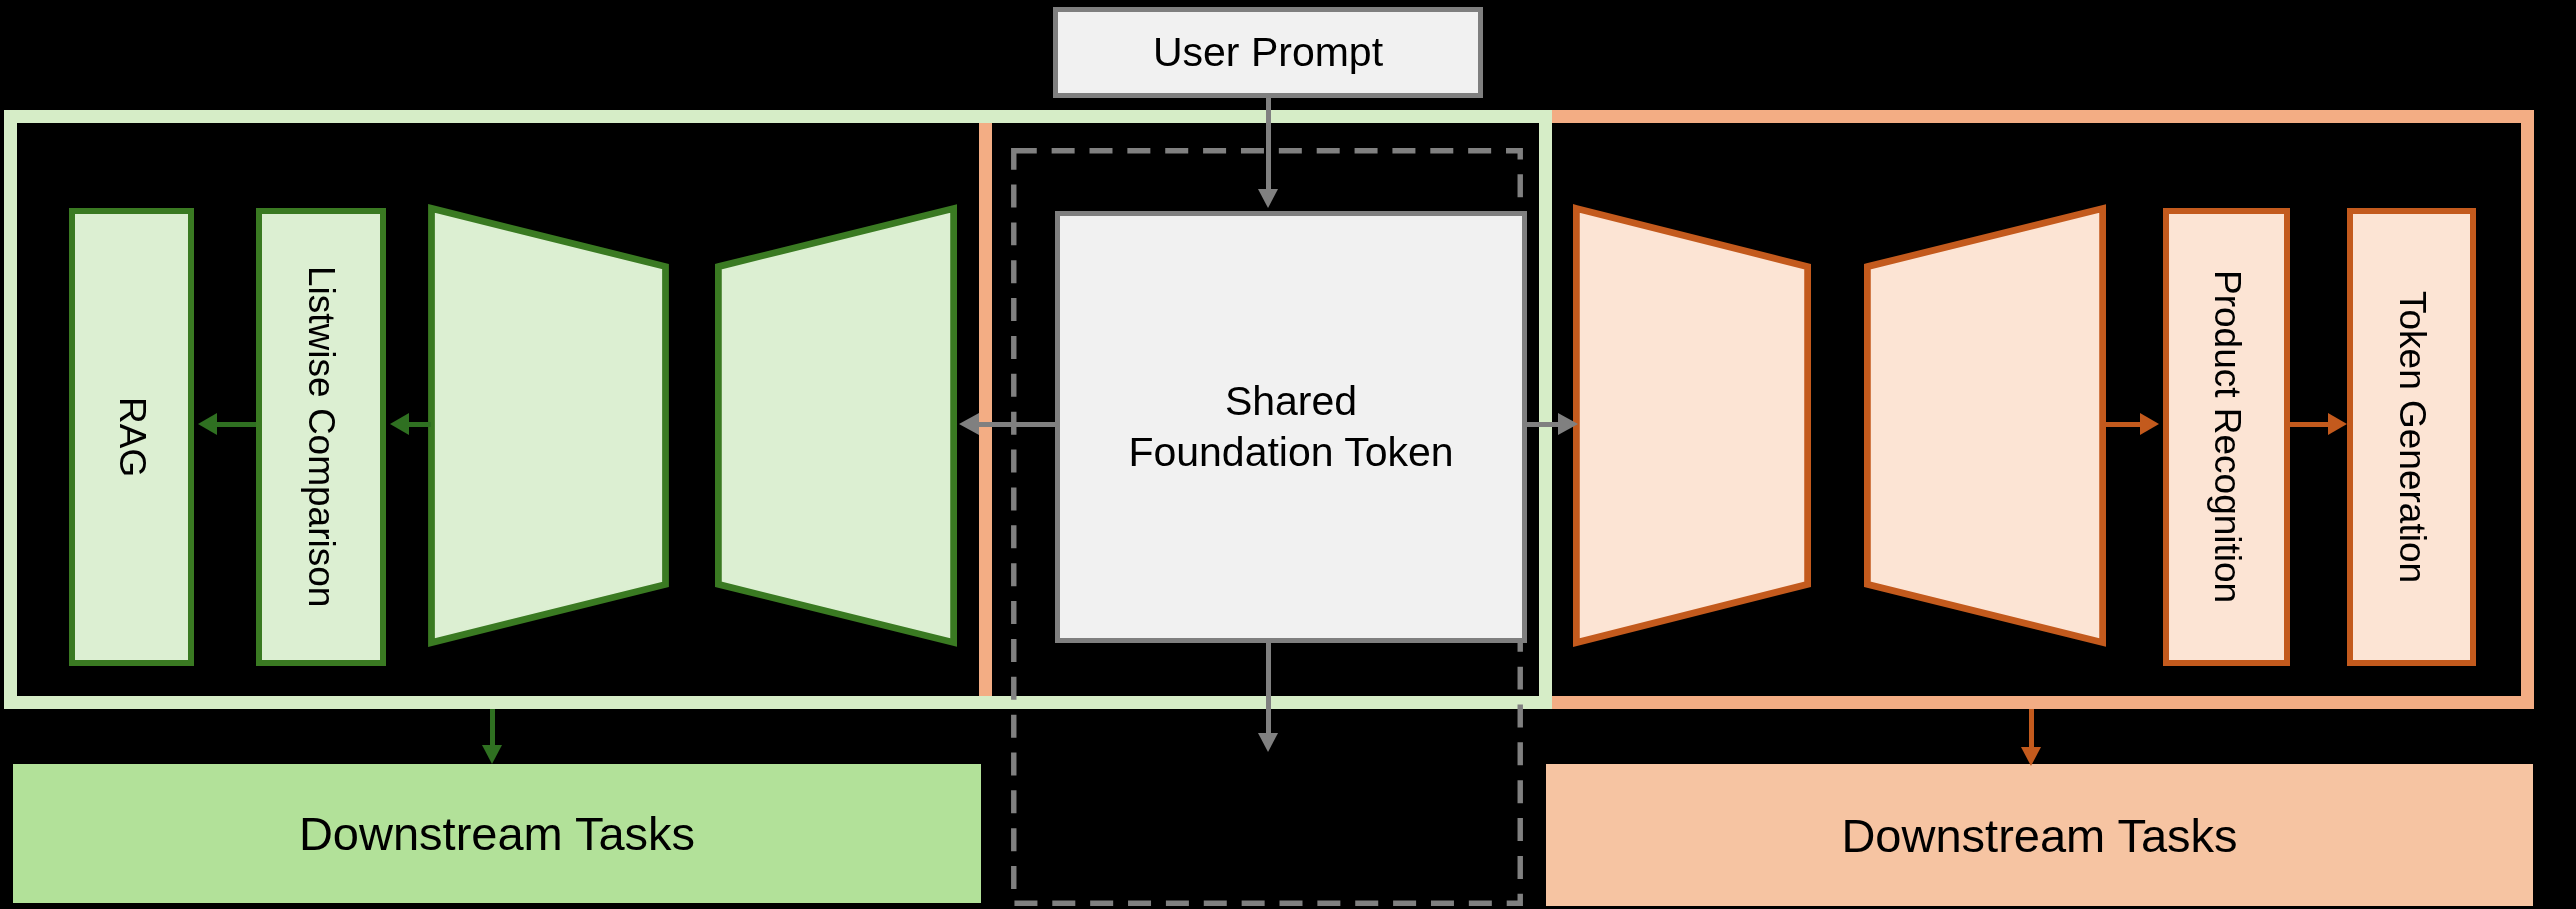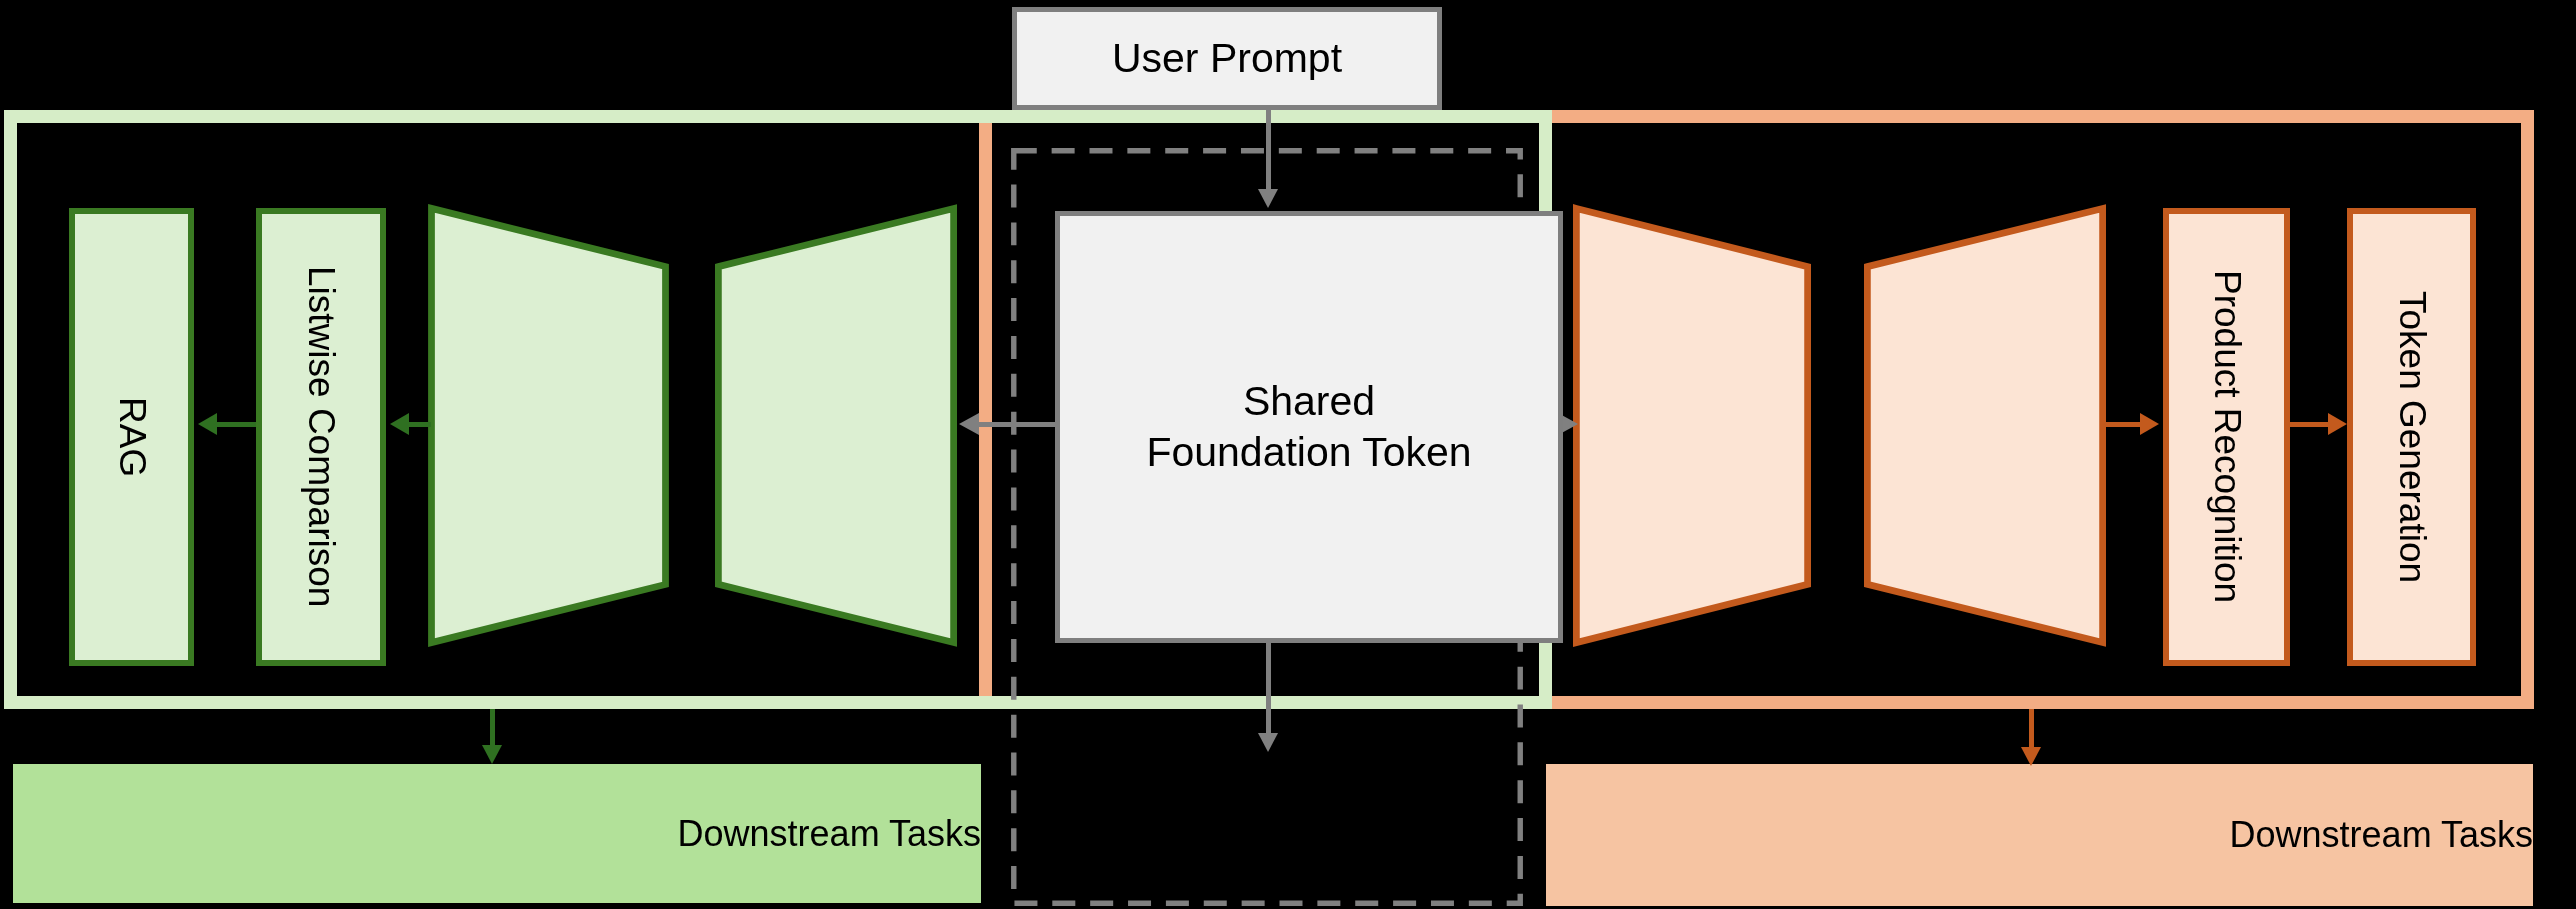--- a/index.html
+++ b/index.html
@@ -14,21 +14,21 @@
           font-family:"Liberation Sans","DejaVu Sans",sans-serif;color:var(--text);}
   .abs{position:absolute;box-sizing:border-box;}
   .frame{border:13.5px solid;background:transparent;}
   .gbox{background:var(--green_fill);border:6.8px solid var(--green_border);}
   .obox{background:var(--orange_fill);border:6.8px solid var(--orange_border);}
   .vlabel{display:flex;align-items:center;justify-content:center;}
   .vlabel span{writing-mode:vertical-rl;white-space:nowrap;font-size:37px;color:var(--text);}
   .graybox{background:var(--gray_fill);border:5.4px solid var(--gray_border);
            display:flex;align-items:center;justify-content:center;text-align:center;
            font-size:41px;line-height:1.25;color:var(--text);}
-  .bar{display:flex;align-items:center;justify-content:flex-end;font-size:36px;color:var(--text);}
+  .bar{display:flex;align-items:center;justify-content:center;font-size:47px;color:var(--text);}
   .stem{position:absolute;}
   .tri{position:absolute;width:0;height:0;}
   svg{display:block;overflow:visible;}
   .trap-g{fill:var(--green_fill);stroke:var(--green_border);stroke-width:10;}
   .trap-o{fill:var(--orange_fill);stroke:var(--orange_border);stroke-width:10;}
 </style>
 </head>
 <body>
 
 <div id="canvas">
@@ -110,24 +110,24 @@
   </div>
   <div>
     <div class="stem" style="left:2290px;top:422px;width:38px;height:5.4px;background:var(--orange_arrow);"></div>
     <div class="tri" style="left:2328px;top:413px;border-top:11.5px solid transparent;border-bottom:11.5px solid transparent;border-left:19px solid var(--orange_arrow);"></div>
   </div>
   <div>
     <div class="stem" style="left:2029px;top:709px;width:5.4px;height:38px;background:var(--orange_arrow);"></div>
     <div class="tri" style="left:2021px;top:747px;border-left:10px solid transparent;border-right:10px solid transparent;border-top:19px solid var(--orange_arrow);"></div>
   </div>
 
-  <div class="abs graybox" style="left:1055px;top:211px;width:508px;height:432px;">
+  <div class="abs graybox" style="left:1055px;top:211px;width:472px;height:432px;">
     <div>
       <div>Shared</div>
       <div>Foundation Token</div>
     </div>
   </div>
-  <div class="abs graybox" style="left:1012px;top:6.8px;width:430px;height:103px;">
+  <div class="abs graybox" style="left:1053px;top:6.8px;width:430px;height:91px;">
     <span>User Prompt</span>
   </div>
 
 </div>
 
 
 </body></html>

